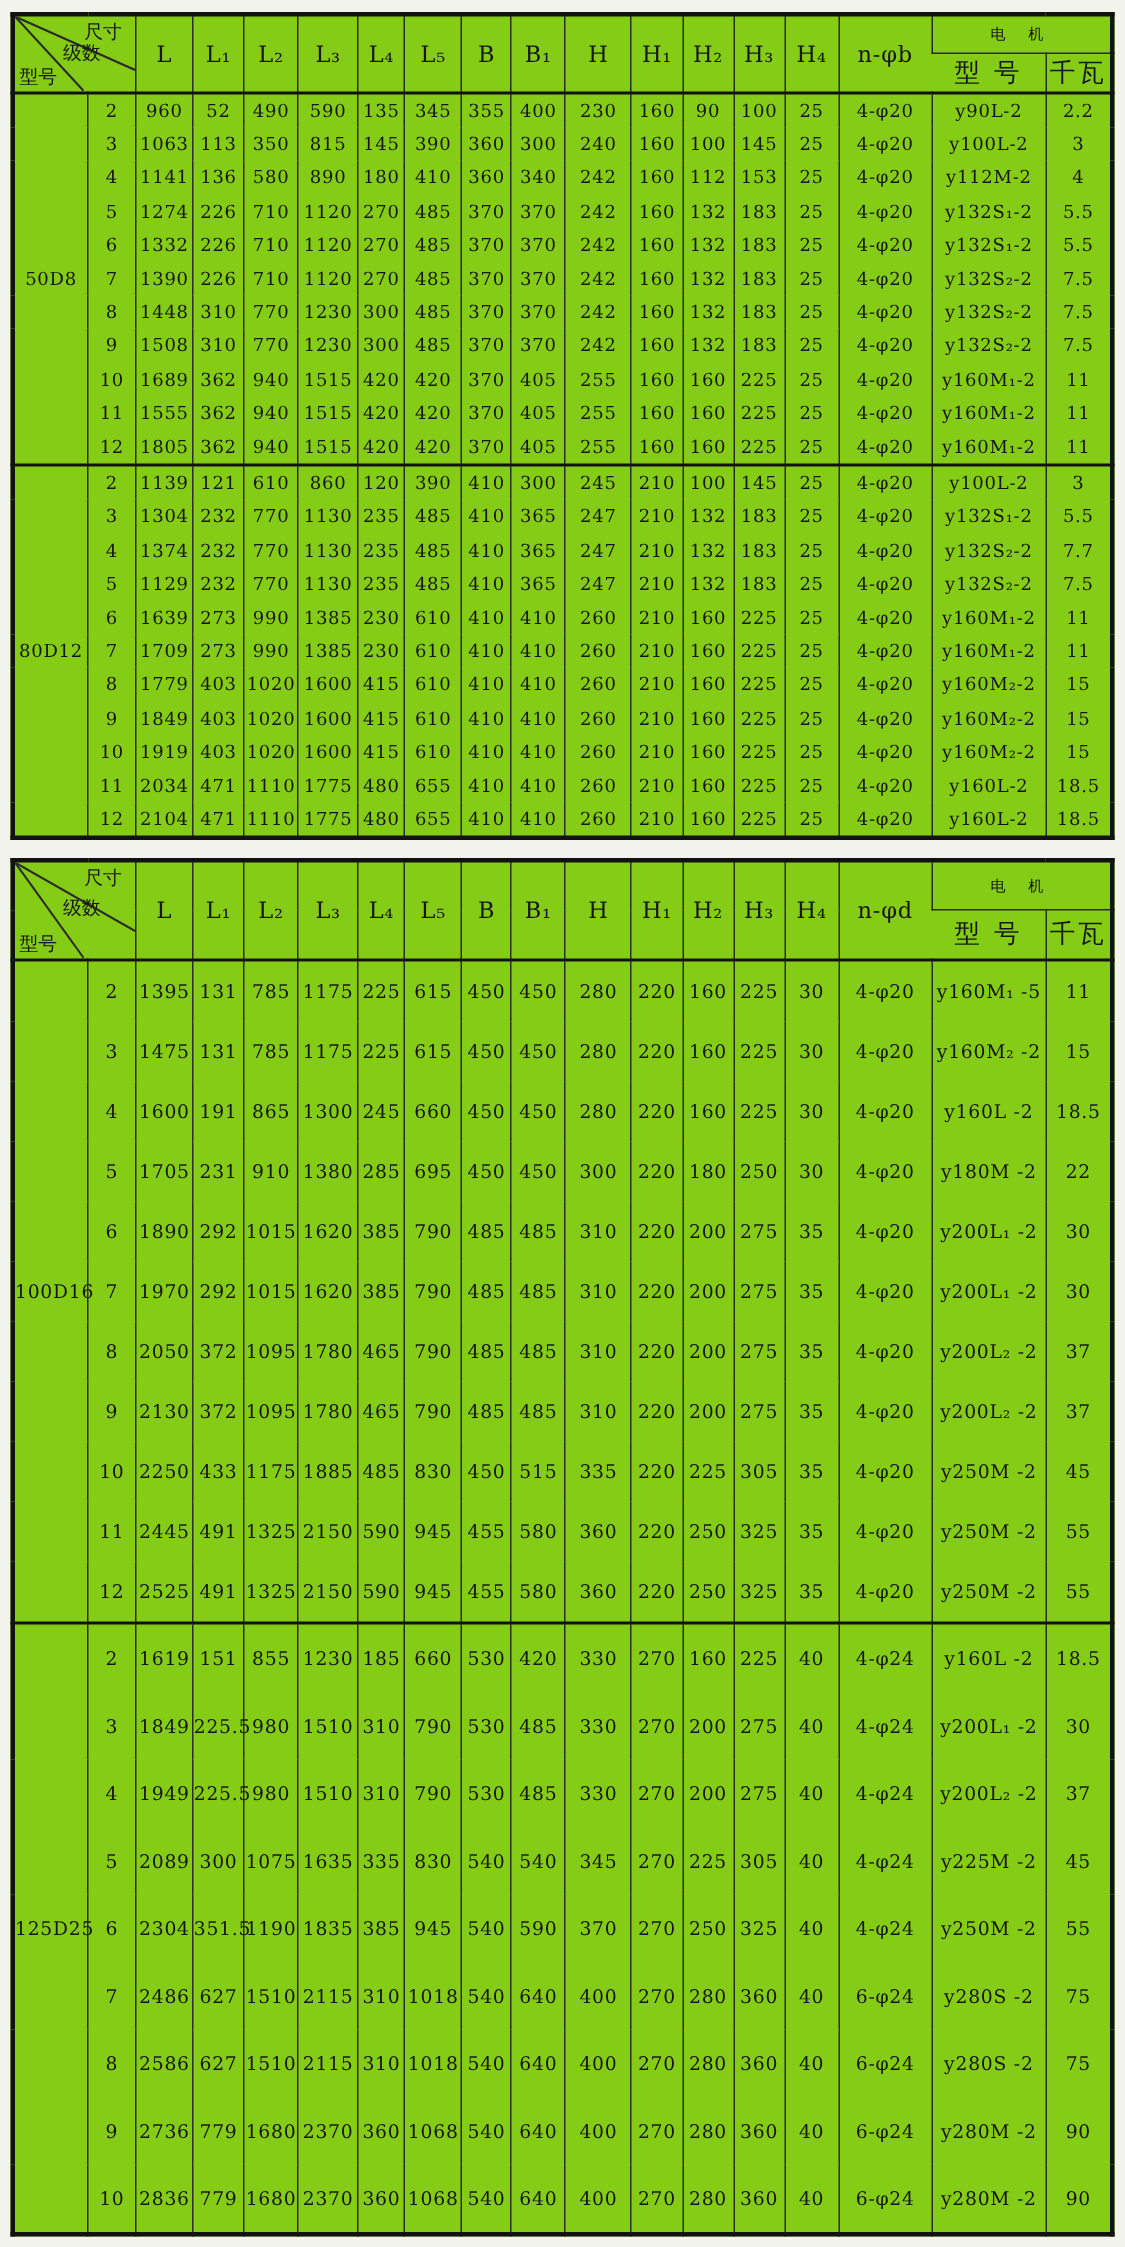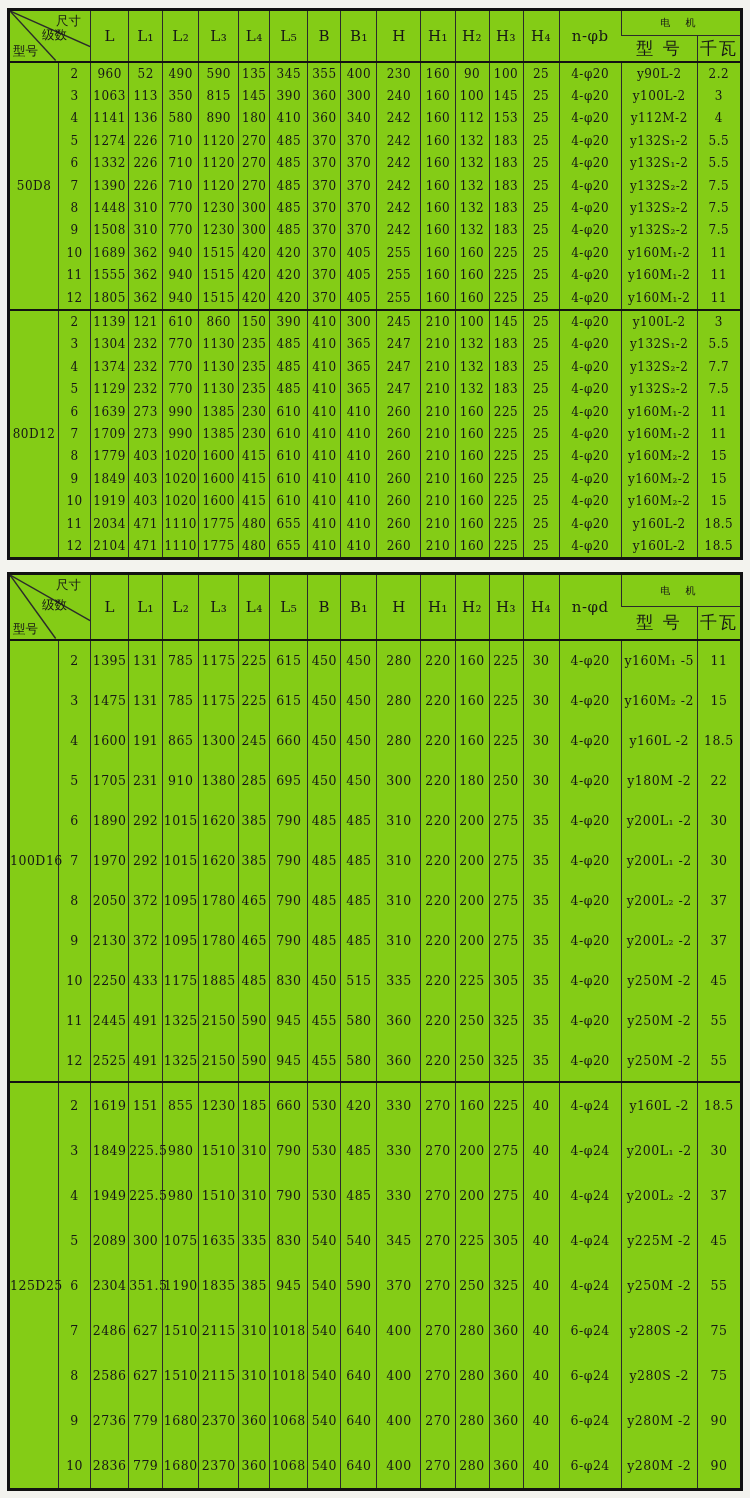--- a/index.html
+++ b/index.html
@@ -320,21 +320,21 @@
         </tr>
       </tbody>
       <tbody class="grp-1">
         <tr>
           <td class="model-cell" rowspan="11">80D12</td>
           <td class="stage-cell">2</td>
           <td class="dim-cell">1139</td>
           <td class="dim-cell">121</td>
           <td class="dim-cell">610</td>
           <td class="dim-cell">860</td>
-          <td class="dim-cell">150</td>
+          <td class="dim-cell">120</td>
           <td class="dim-cell">390</td>
           <td class="dim-cell">410</td>
           <td class="dim-cell">300</td>
           <td class="dim-cell">245</td>
           <td class="dim-cell">210</td>
           <td class="dim-cell">100</td>
           <td class="dim-cell">145</td>
           <td class="dim-cell">25</td>
           <td class="dim-cell">4-φ20</td>
           <td class="motor-cell">y100L-2</td>

